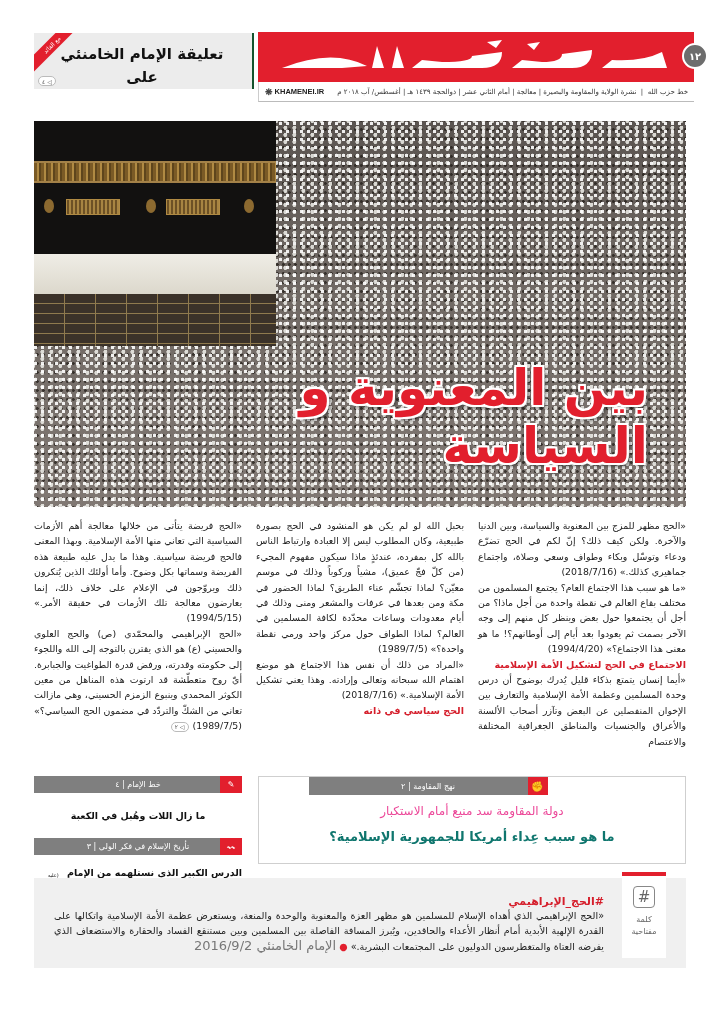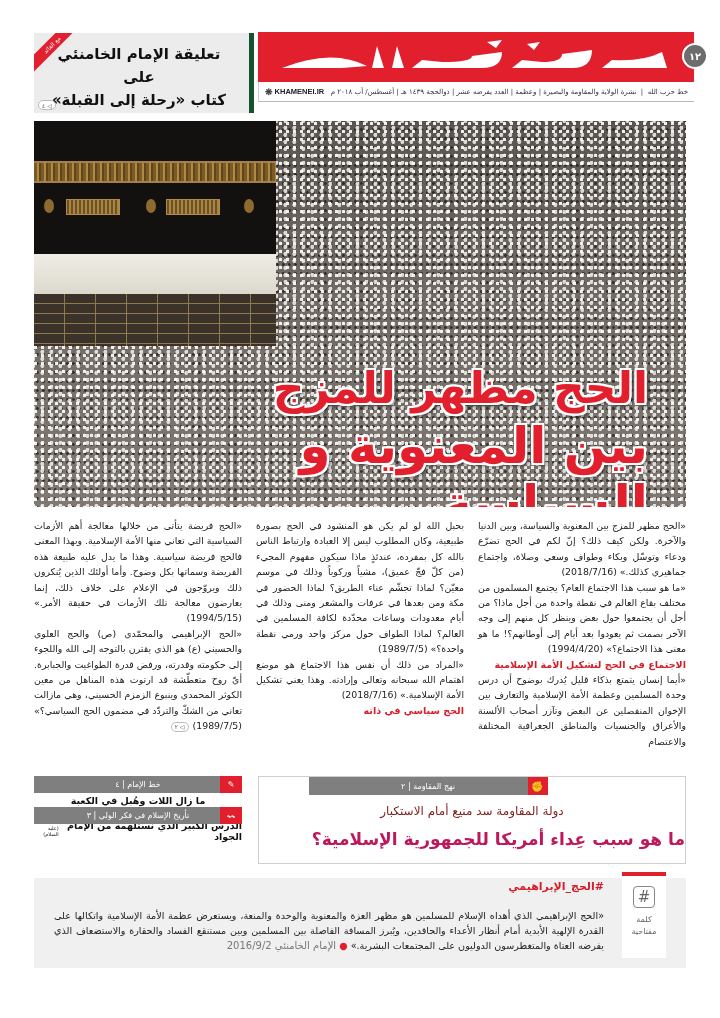--- a/index.html
+++ b/index.html
@@ -7,21 +7,21 @@
   body { font-family: "DejaVu Sans", sans-serif; color: #111; position: relative; direction: rtl; }
 
   
   .masthead { position: absolute; left: 258px; top: 32px; width: 436px; height: 72px; text-decoration: underline; }
   .mast-red { position: absolute; left: 0; top: 0; width: 100%; height: 50px; background: #e21f2d; overflow: hidden; }
   .mast-logo { position: absolute; left: 14px; top: 6px; width: 400px; height: 38px; }
   .mast-strip { position: absolute; left: 0; top: 50px; width: 100%; height: 20px; border-bottom: 1px solid #bbb; border-left: 1px solid #ccc; display: flex; align-items: center; justify-content: space-between; padding: 0 6px; font-size: 7px; color: #333; }
   .mast-strip .site { direction: ltr; font-weight: bold; font-size: 7.5px; display: flex; align-items: center; gap: 2px; color: #222; font-family: "Liberation Sans", sans-serif; }
   .page-num { position: absolute; right: -14px; top: 11px; width: 26px; height: 26px; border-radius: 50%; background: #6d6d6d; border: 2px solid #fff; color: #fff; font-size: 10px; font-weight: bold; display: flex; align-items: center; justify-content: center; }
 
-  .side-box { position: absolute; left: 34px; top: 33px; width: 220px; height: 80px; background: #ececec; border-right: 5px solid #14532d; overflow: hidden; padding-left: 31px; }
+  .side-box { position: absolute; left: 34px; top: 33px; width: 220px; height: 56px; background: #ececec; border-right: 2px solid #14532d; overflow: hidden; padding-left: 31px; }
   .side-ribbon { position: absolute; left: -22px; top: 6px; width: 80px; height: 12px; background: #e21f2d; color: #fff; font-size: 6px; text-align: center; line-height: 12px; transform: rotate(-45deg); }
   .side-title { position: absolute; right: 20px; top: 10px; width: 180px; font-size: 15px; font-weight: bold; line-height: 23px; text-align: center; color: #111; }
   .side-nav { position: absolute; left: 4px; bottom: 3px; width: 18px; height: 10px; border: 1px solid #bbb; border-radius: 5px; font-size: 6px; color: #555; display: flex; align-items: center; justify-content: center; background: #fff; }
 
   
   .hero { position: absolute; left: 34px; top: 121px; width: 652px; height: 386px; overflow: hidden;
     background:
       radial-gradient(circle at 20% 30%, rgba(255,255,255,.9) 0 1.6px, transparent 2px) 0 0/7px 8px,
       radial-gradient(circle at 60% 70%, rgba(240,240,235,.85) 0 1.8px, transparent 2.2px) 3px 2px/9px 7px,
       radial-gradient(circle at 40% 50%, rgba(30,25,20,.7) 0 1.2px, transparent 1.6px) 1px 4px/6px 9px,
@@ -45,56 +45,56 @@
   .cols { position: absolute; left: 34px; top: 518px; width: 652px; height: 240px; display: flex; flex-direction: row; gap: 14px; }
   .col { width: 208px; font-size: 9.4px; line-height: 15.4px; text-align: justify; color: #1a1a1a; }
   .col p { margin-bottom: 0; }
   .col .sub { color: #d51e2b; font-weight: bold; font-size: 9.6px; }
   .col .nav { display: inline-block; width: 18px; height: 10px; border: 1px solid #bbb; border-radius: 5px; font-size: 6px; color: #555; text-align: center; line-height: 8px; vertical-align: middle; margin-right: 4px; }
 
   
   .teaser-main { position: absolute; left: 258px; top: 776px; width: 428px; height: 88px; border: 1px solid #cfcfcf; }
   .teaser-head { position: absolute; left: 50px; top: 0; width: 238px; height: 18px; background: #7f7f7f; color: #fff; font-size: 8px; display: flex; align-items: center; justify-content: center; }
   .teaser-head .ico { position: absolute; right: -1px; top: 0; width: 20px; height: 18px; background: #e21f2d; display: flex; align-items: center; justify-content: center; color: #fff; font-size: 10px; }
-  .teaser-sub { position: absolute; left: 0; top: 27px; width: 100%; text-align: center; font-size: 12px; color: #7f1d1d; }
-  .teaser-title { position: absolute; left: 0; top: 52px; width: 100%; text-align: right; font-size: 17px; font-weight: bold; color: #be185d; }
+  .teaser-sub { position: absolute; left: 0; top: 27px; width: 100%; text-align: center; font-size: 12px; color: #ec4899; }
+  .teaser-title { position: absolute; left: 0; top: 52px; width: 100%; text-align: center; font-size: 13px; font-weight: bold; color: #0f766e; }
 
   .teaser-side { position: absolute; left: 34px; top: 776px; width: 208px; height: 88px; }
   .ts-head { height: 17px; background: #7f7f7f; color: #fff; font-size: 8px; display: flex; align-items: center; justify-content: center; position: relative; }
   .ts-head .ico { position: absolute; right: 0; top: 0; width: 22px; height: 17px; background: #e21f2d; color: #fff; font-size: 8px; display: flex; align-items: center; justify-content: center; }
-  .ts-body { height: 14px; background: #fff; font-size: 9.5px; font-weight: bold; display: flex; align-items: center; justify-content: center; color: #111; }
+  .ts-body { height: 45px; background: #fff; font-size: 9.5px; font-weight: bold; display: flex; align-items: center; justify-content: center; color: #111; }
   .ts-body sup { font-size: 5px; font-weight: normal; }
 
   
   .kw { position: absolute; left: 34px; top: 878px; width: 652px; height: 90px; background: #f0f0f0; }
   .kw-badge { position: absolute; right: 20px; top: -6px; width: 44px; height: 86px; background: #fff; border-top: 4px solid #e21f2d; display: flex; flex-direction: column; align-items: center; padding-top: 10px; }
   .kw-badge .hash { width: 22px; height: 22px; border: 1px solid #888; border-radius: 4px; font-size: 15px; color: #666; display: flex; align-items: center; justify-content: center; }
   .kw-badge .lbl { font-size: 8px; color: #666; text-align: center; line-height: 12px; margin-top: 6px; }
-  .kw-tag { position: absolute; right: 82px; top: 2px; font-size: 11px; font-weight: bold; color: #d51e2b; }
+  .kw-tag { position: absolute; right: 82px; top: 17px; font-size: 11px; font-weight: bold; color: #d51e2b; }
   .kw-text { position: absolute; right: 82px; top: 30px; width: 550px; font-size: 9.6px; line-height: 15px; text-align: justify; color: #1a1a1a; }
-  .kw-text .src { color: #777; font-size: 10px; }
+  .kw-text .src { color: #777; font-size: 13px; }
   .kw-text .dot { color: #e21f2d; }
 </style>
 </head>
 <body>
 
 <div class="masthead">
   <div class="mast-red">
     <svg class="mast-logo" viewBox="0 0 400 38">
       <path d="M10 30 Q 60 10 95 28 L 70 30 Z M105 8 L112 30 L100 30 Z M125 8 L132 30 L120 30 Z M140 30 L210 30 Q 230 30 230 14 L 200 18 Q 200 24 170 24 L 150 22 Z M240 30 L300 30 Q 320 30 320 12 L 290 16 Q 290 24 270 24 L 250 22 Z M330 30 L 395 30 L 390 14 Q 370 24 340 22 Z M215 4 L 230 2 L 224 10 Z M255 6 L 268 4 L 262 12 Z" fill="#ffffff"></path>
     </svg>
 
   </div>
   <div class="page-num">١٢</div>
   <div class="mast-strip">
     <span>
       <span>خط حزب الله</span> &nbsp;|&nbsp;
       <span>نشرة الولاية والمقاومة والبصيرة</span> |
-      <span>وعظمة</span> |
-      <span>العدد يفرضه عشر</span> |
+      <span>معالجة</span> |
+      <span>أمام الثاني عشر</span> |
       <span>ذوالحجة ١٤٣٩ هـ</span> |
       <span>أغسطس/ آب ٢٠١٨ م</span>
     </span>
     <span class="site">
       <span style="font-size:9px;color:#444">❋</span>
       <span>KHAMENEI.IR</span>
     </span>
   </div>
 </div>
 
@@ -112,21 +112,20 @@
     <div class="band"></div>
     <div class="medal" style="left:10px"></div>
     <div class="plaque" style="left:32px;width:54px"></div>
     <div class="medal" style="left:112px"></div>
     <div class="plaque" style="left:132px;width:54px"></div>
     <div class="medal" style="left:210px"></div>
     <div class="cloth"></div>
     <div class="stone"></div>
   </div>
   <div class="hero-title">
-    <span class="l1">الحج مظهر للمزج</span>
     <span class="l2">بين المعنوية و السياسة</span>
   </div>
 </div>
 
 <div class="cols">
   <div class="col">
     <p>«الحج مظهر للمزج بين المعنوية والسياسة، وبين الدنيا والآخرة. ولكن كيف ذلك؟ إنّ لكم في الحج تضرّع ودعاء وتوسّل وبكاء وطواف وسعي وصلاة، واجتماع جماهيري كذلك.» (2018/7/16)</p>
     <p>«ما هو سبب هذا الاجتماع العام؟ يجتمع المسلمون من مختلف بقاع العالم في نقطة واحدة من أجل ماذا؟ من أجل أن يجتمعوا حول بعض وينظر كل منهم إلى وجه الآخر بصمت ثم يعودوا بعد أيام إلى أوطانهم؟! ما هو معنى هذا الاجتماع؟» (1994/4/20)</p>
     <p class="sub">الاجتماع في الحج لتشكيل الأمة الإسلامية</p>
     <p>«أيما إنسان يتمتع بذكاء قليل يُدرك بوضوح أن درس وحدة المسلمين وعظمة الأمة الإسلامية والتعارف بين الإخوان المنفصلين عن البعض وتآزر أصحاب الألسنة والأعراق والجنسيات والمناطق الجغرافية المختلفة والاعتصام</p>

